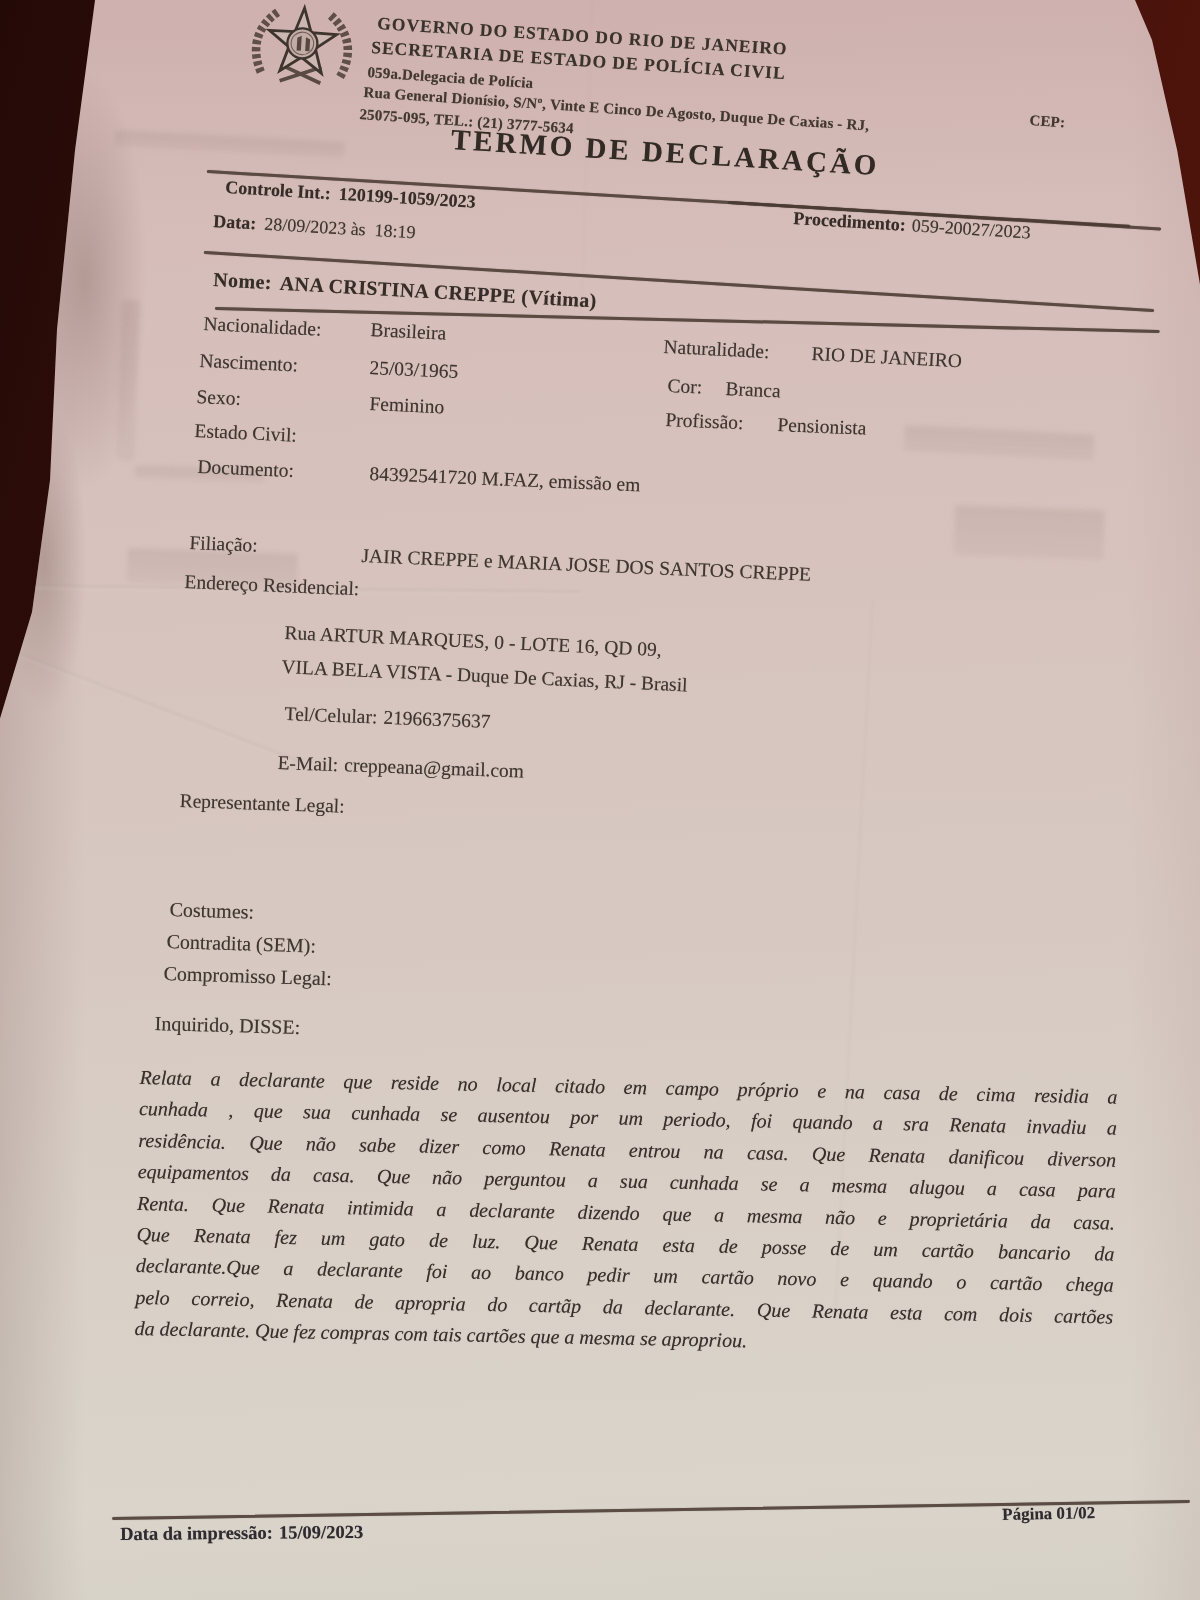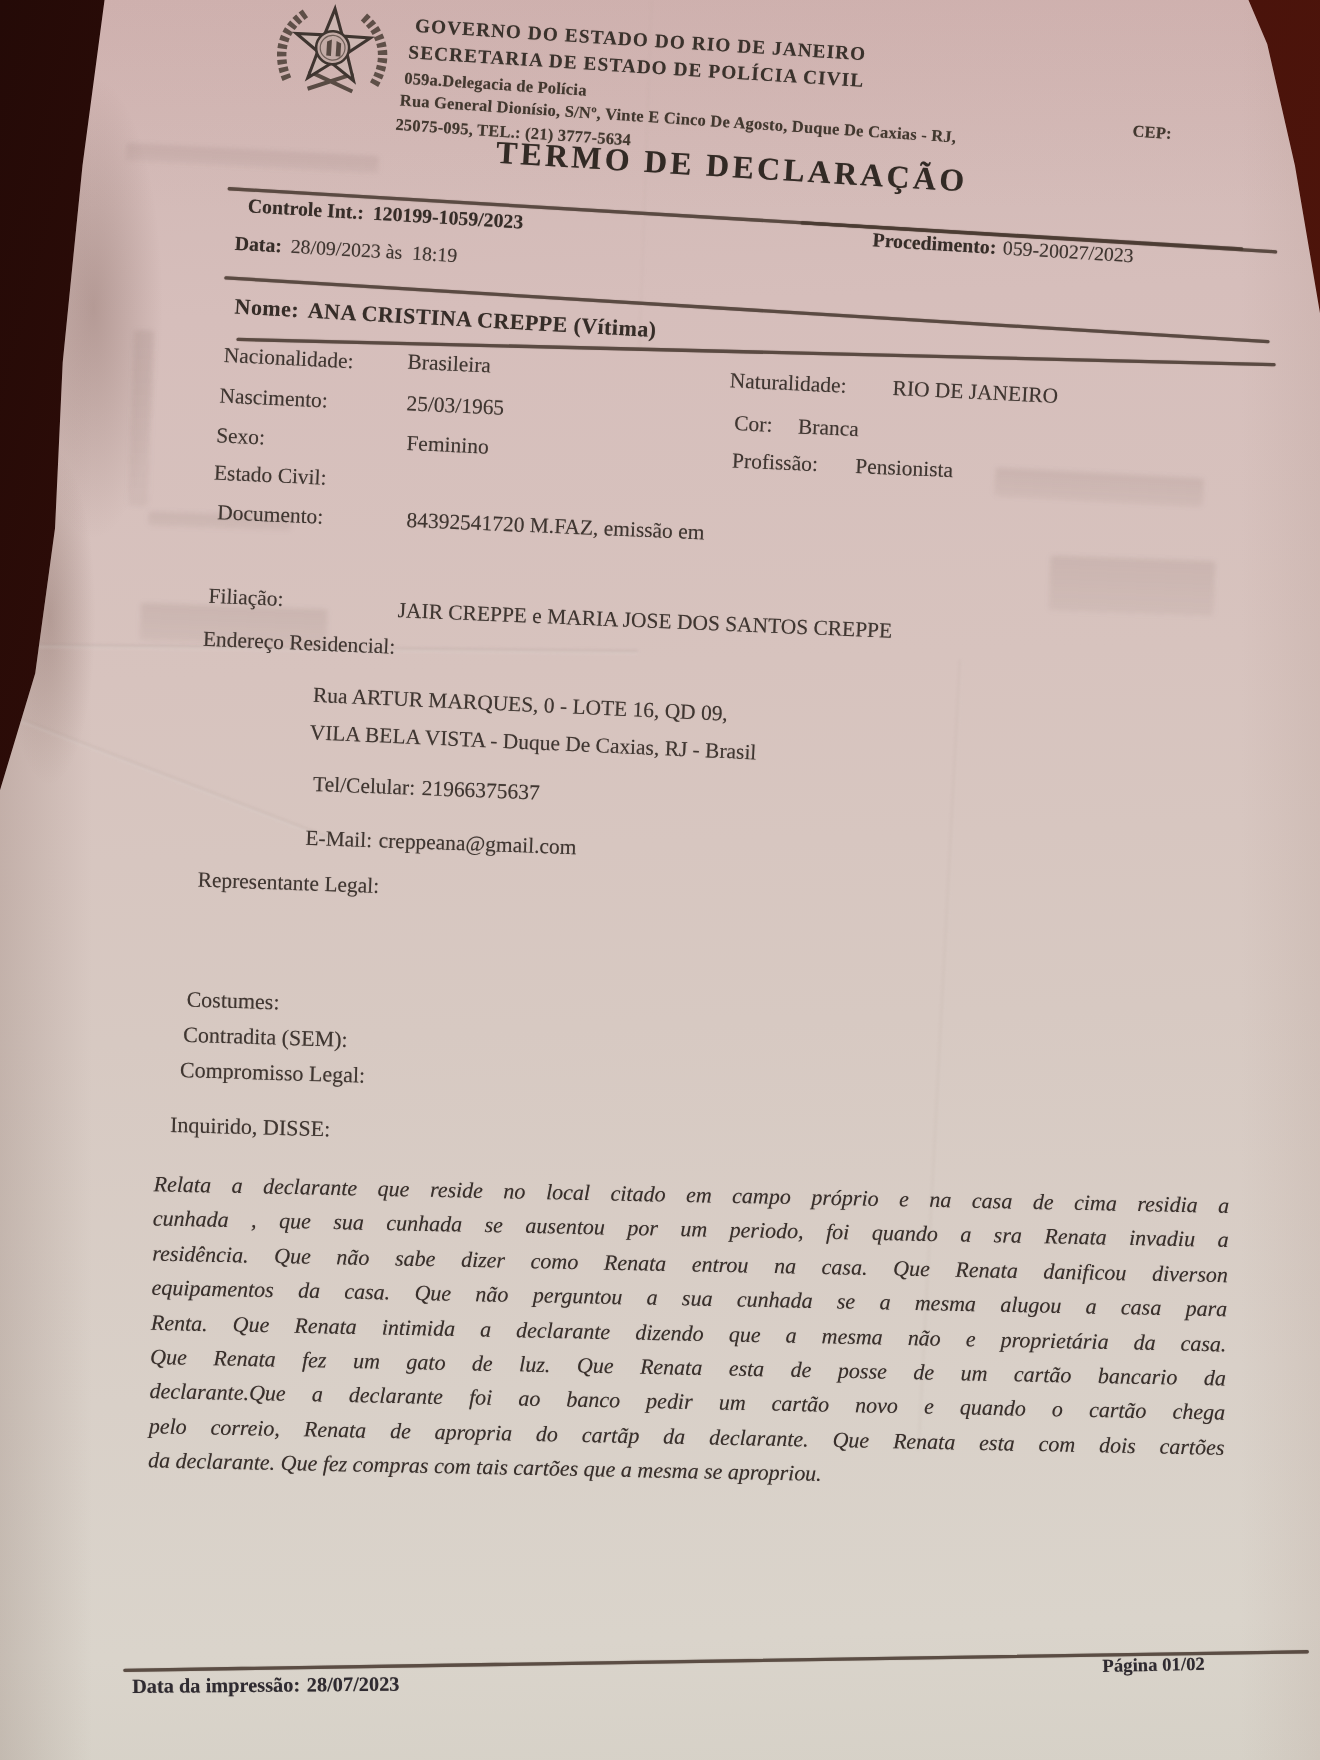--- a/index.html
+++ b/index.html
@@ -151,17 +151,17 @@
       <div class="bl">equipamentos da casa. Que não perguntou a sua cunhada se a mesma alugou a casa para</div>
       <div class="bl">Renta. Que Renata intimida a declarante dizendo que a mesma não e proprietária da casa.</div>
       <div class="bl">Que Renata fez um gato de luz. Que Renata esta de posse de um cartão bancario da</div>
       <div class="bl">declarante.Que a declarante foi ao banco pedir um cartão novo e quando o cartão chega</div>
       <div class="bl">pelo correio, Renata de apropria do cartãp da declarante. Que Renata esta com dois cartões</div>
       <div class="bl last">da declarante. Que fez compras com tais cartões que a mesma se apropriou.</div>
     </div>
 
     <div class="rule" style="left:112px;top:1517px;width:1078px;transform:rotate(-0.9deg);"></div>
     <div class="abs foot" style="left:120px;top:1524px;transform:rotate(-0.5deg);">
-      <span>Data da impressão:</span><span class="g6" style="font-weight:bold;">28/07/2023</span>
+      <span>Data da impressão:</span><span class="g6" style="font-weight:bold;">15/09/2023</span>
     </div>
     <div class="abs foot" style="left:1002px;top:1505px;transform:rotate(-1.2deg);font-size:17px;">Página 01/02</div>
   </div>
 </div>
 
 </body></html>

